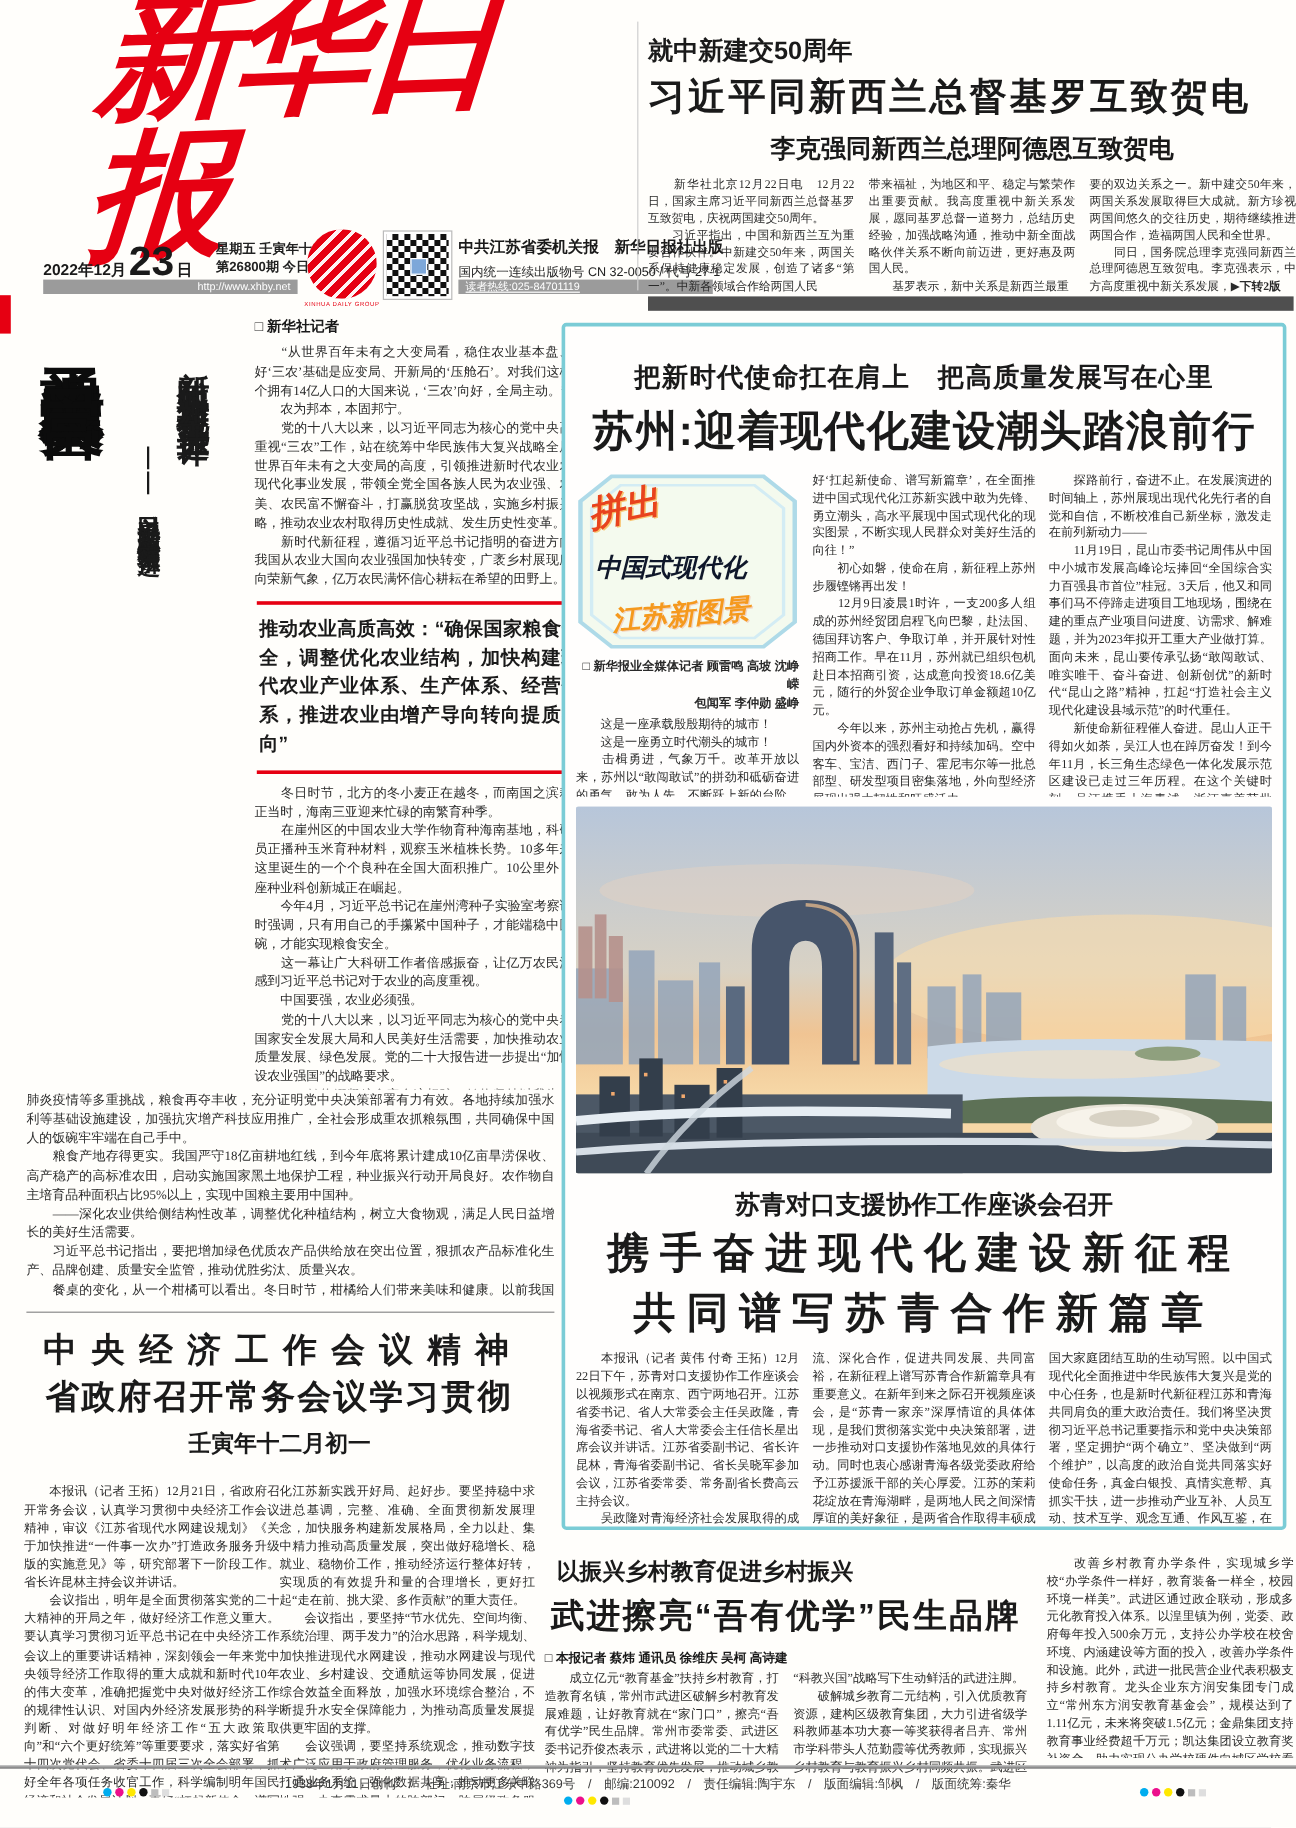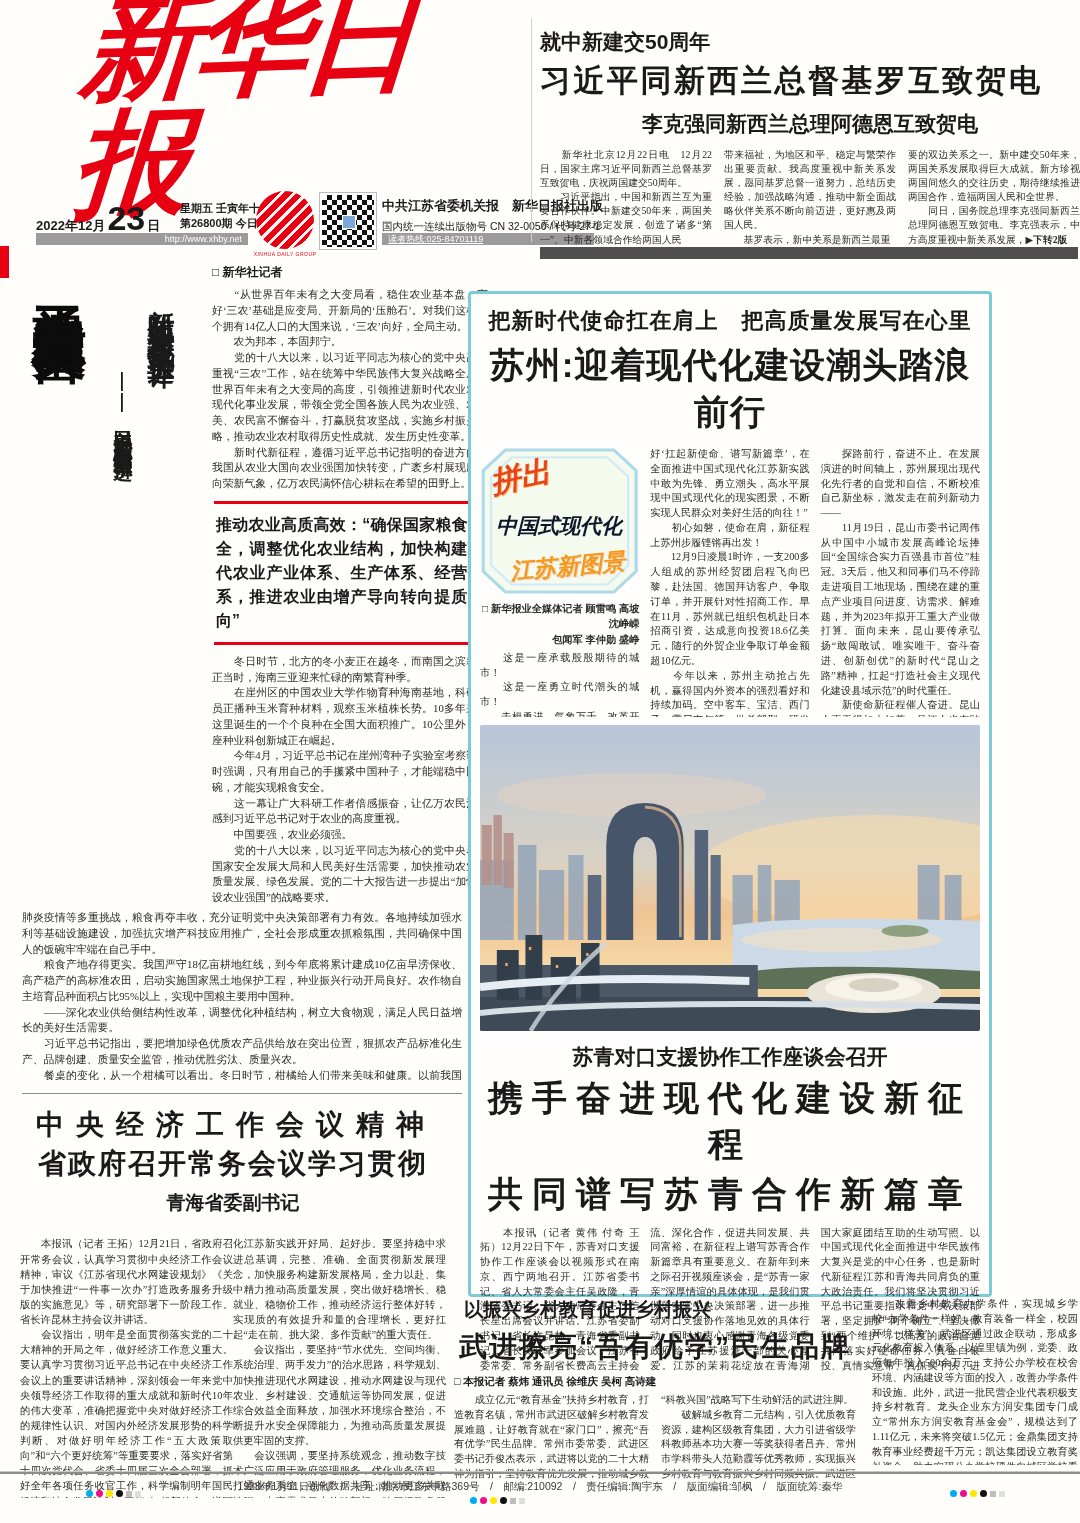--- a/index.html
+++ b/index.html
@@ -56,22 +56,22 @@
 
   
   .gov{left:20px;top:1105px;width:426px;}
   .gov-h{font-size:28px;font-weight:900;text-align:center;letter-spacing:2px;line-height:1.4;}
   .gov-h2{letter-spacing:12px;margin-left:6px;}
   .gov-sub{font-size:19px;font-weight:bold;text-align:center;margin-top:7px;}
   .gov-cols{display:flex;gap:0;margin-top:20px;height:262px;overflow:hidden;}
   .gov-col{flex:1;font-size:10.3px;line-height:1.47;color:#2a2a2a;}
 
   
-  .sz-box{left:468px;top:291px;width:524px;height:1006px;border:3px solid #7bccd6;border-radius:4px;
-          box-sizing:border-box;background:#fffefd;padding:0 9px;}
+  .sz-box{left:468px;top:269px;width:604px;height:1006px;border:3px solid #7bccd6;border-radius:4px;
+          box-sizing:border-box;background:#fffefd;padding:16px 9px;}
   .sz-kicker{font-size:22px;font-weight:800;text-align:center;margin-top:12px;letter-spacing:1px;}
   .sz-head{font-size:35px;font-weight:900;text-align:center;margin-top:6px;letter-spacing:1px;}
   .sz-cols{display:flex;gap:11px;margin-top:11px;height:270px;overflow:hidden;}
   .sz-col{flex:1;font-size:10.2px;line-height:1.45;color:#2a2a2a;}
   .pin-box{height:148px;position:relative;margin-bottom:6px;}
   .pin-box svg{position:absolute;inset:0;width:100%;height:100%;}
   .pin1{position:absolute;left:10px;top:8px;font-size:30px;font-weight:900;font-style:italic;color:#e8431d;
         transform:rotate(-12deg);font-family:"DejaVu Serif",serif;text-shadow:1px 1px 0 #f8c471;}
   .pin2{position:absolute;left:16px;top:64px;font-size:21px;font-weight:900;font-style:italic;color:#0f172a;
         font-family:"DejaVu Serif",serif;}
@@ -182,21 +182,21 @@
 　　——深化农业供给侧结构性改革，调整优化种植结构，树立大食物观，满足人民日益增长的美好生活需要。
 　　习近平总书记指出，要把增加绿色优质农产品供给放在突出位置，狠抓农产品标准化生产、品牌创建、质量安全监管，推动优胜劣汰、质量兴农。
 　　餐桌的变化，从一个柑橘可以看出。冬日时节，柑橘给人们带来美味和健康。以前我国柑橘仅在9月至次年1月上市，如今四季均有鲜果上市，而且包括柑、橘、橙、柚、金柑、柠檬等多种类型。品种更新换代、完熟采收、留树保鲜、覆膜晚采、采后保鲜技术及分选包装等技术，都是品质提升的“密码”。</div>
 
   </div>
   <div class="abs ag-rule"></div>
 
   <div class="abs gov">
     <div class="gov-h gov-h2">中央经济工作会议精神</div>
     <div class="gov-h">省政府召开常务会议学习贯彻</div>
-    <div class="gov-sub serif">青海省委副书记</div>
+    <div class="gov-sub serif">壬寅年十二月初一</div>
     <div class="gov-cols">
       <div class="gov-col t serif">　　本报讯（记者 王拓）12月21日，省政府召开常务会议，认真学习贯彻中央经济工作会议精神，审议《江苏省现代水网建设规划》《关于加快推进“一件事一次办”打造政务服务升级版的实施意见》等，研究部署下一阶段工作。省长许昆林主持会议并讲话。
 　　会议指出，明年是全面贯彻落实党的二十大精神的开局之年，做好经济工作意义重大。要认真学习贯彻习近平总书记在中央经济工作会议上的重要讲话精神，深刻领会一年来党中央领导经济工作取得的重大成就和新时代10年的伟大变革，准确把握党中央对做好经济工作的规律性认识、对国内外经济发展形势的科学判断、对做好明年经济工作“五大政策取向”和“六个更好统筹”等重要要求，落实好省第十四次党代会、省委十四届三次全会部署，抓好全年各项任务收官工作，科学编制明年国民经济和社会发展计划，更好“扛起新使命、谱写新篇章”，为全面推进中国式现代</div>
       <div class="gov-col t serif">化江苏新实践开好局、起好步。要坚持稳中求进总基调，完整、准确、全面贯彻新发展理念，加快服务构建新发展格局，全力以赴、集中精力推动高质量发展，突出做好稳增长、稳就业、稳物价工作，推动经济运行整体好转，实现质的有效提升和量的合理增长，更好扛起“走在前、挑大梁、多作贡献”的重大责任。
 　　会议指出，要坚持“节水优先、空间均衡、系统治理、两手发力”的治水思路，科学规划、加快推进现代水网建设，推动水网建设与现代农业、乡村建设、交通航运等协同发展，促进综合效益全面释放，加强水环境综合整治，不断提升水安全保障能力，为推动高质量发展提供更牢固的支撑。
 　　会议强调，要坚持系统观念，推动数字技术广泛应用于政府管理服务，优化业务流程，打通业务系统，强化数据共享，推动更多关联性强、办事需求量大的跨部门、跨层级政务服务事项实现“一件事一次办”，进一步提高企业和群众办事的体验感和获得感。</div>
     </div>
   </div>
 
   <div class="abs sz-box">

